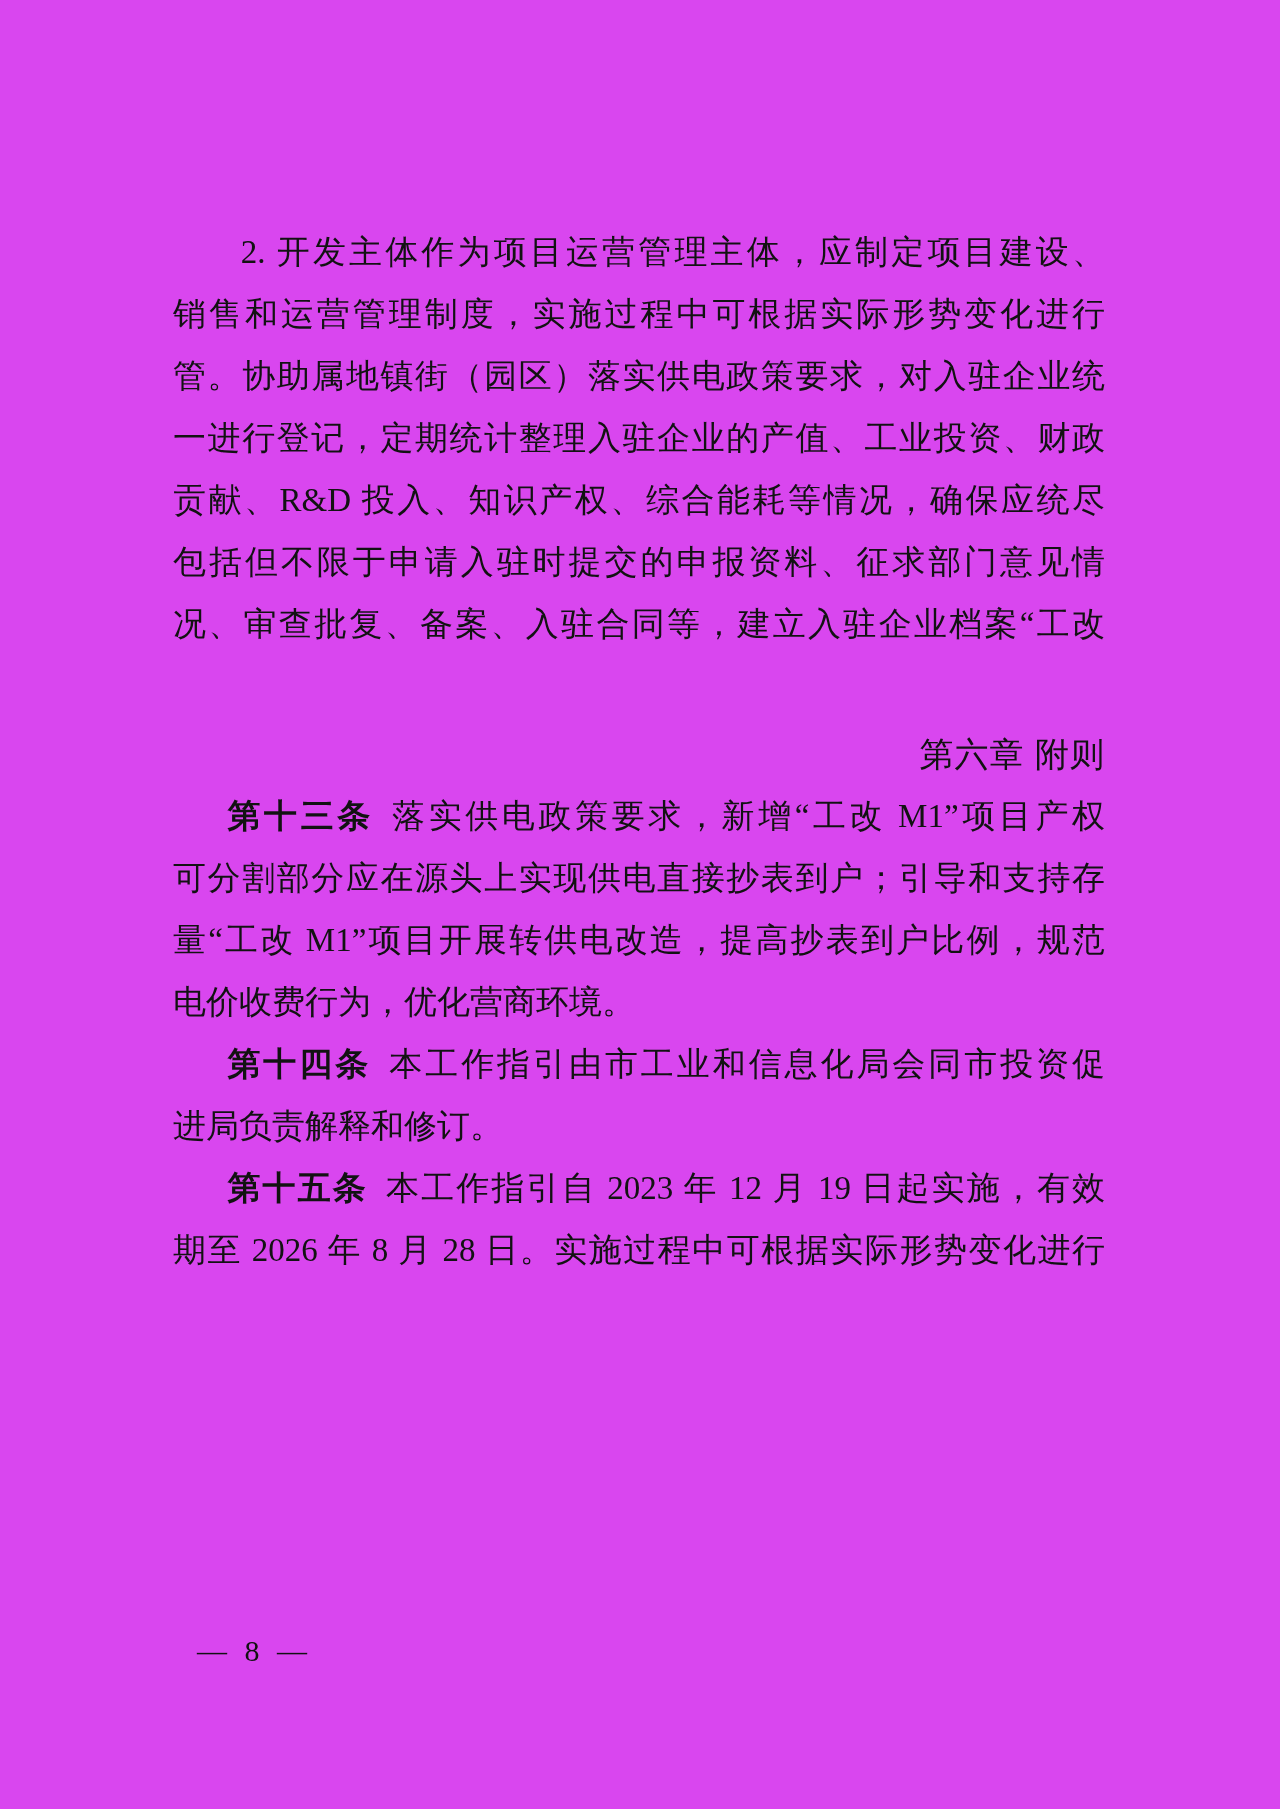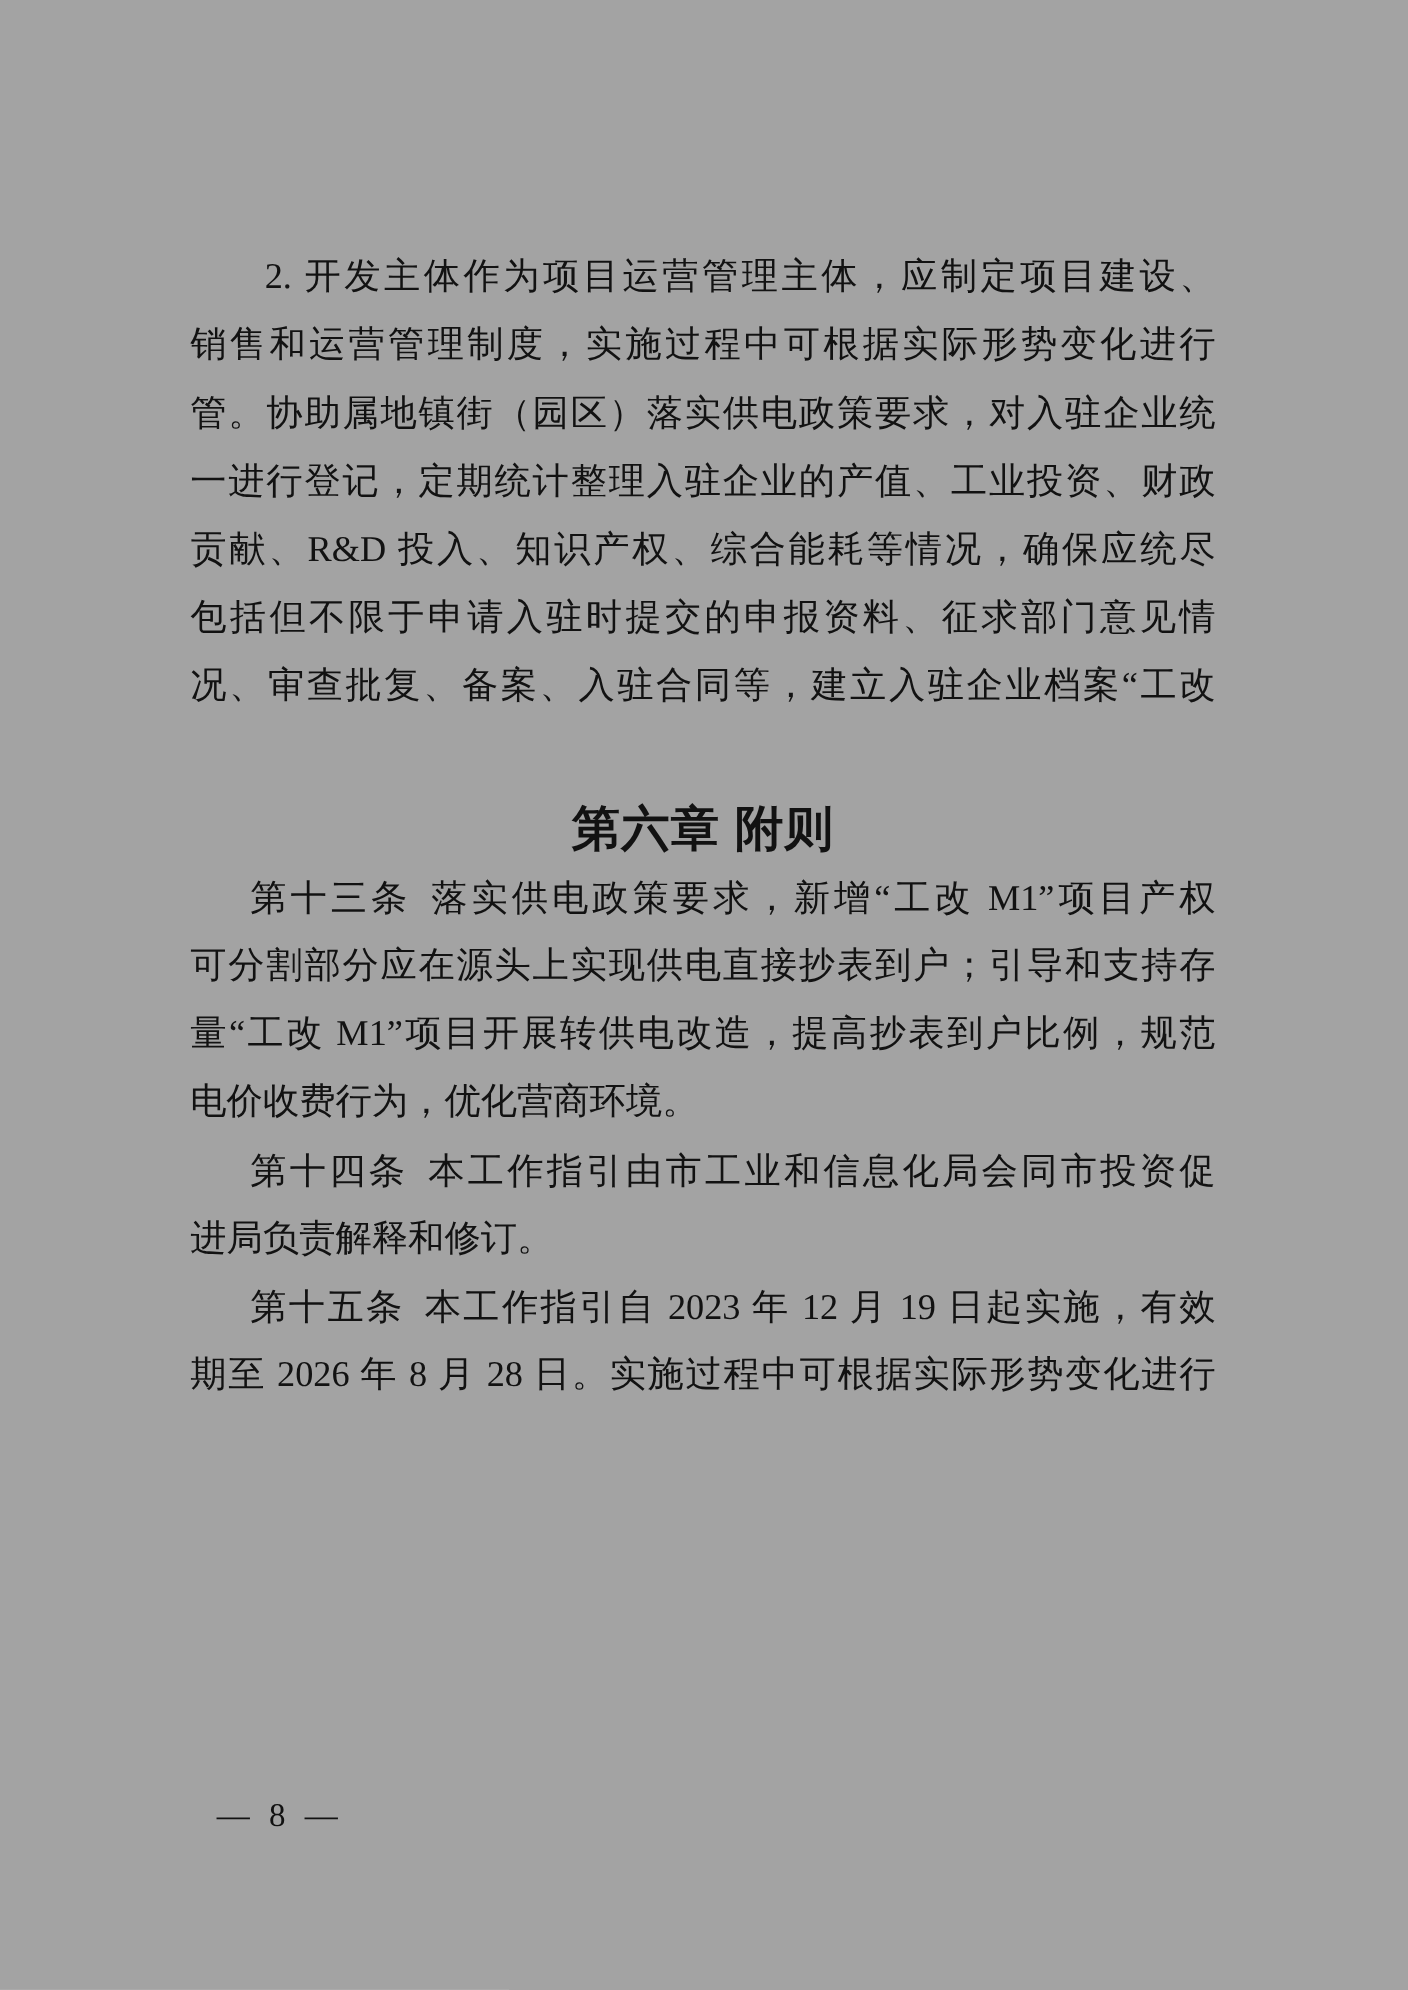--- a/index.html
+++ b/index.html
@@ -5,21 +5,21 @@
 <style>
   html, body {
     margin: 0;
     padding: 0;
     background: #e8e8e8;
   }
   .page {
     position: relative;
     width: 1280px;
     height: 1809px;
-    background: #a3a3a3;
+    background: #d946ef;
     font-family: "Liberation Serif", "DejaVu Serif", serif;
     color: #121212;
     overflow: hidden;
   }
   .content {
     position: absolute;
     left: 173px;
     top: 221px;
     width: 932px;
     font-size: 33px;
@@ -31,31 +31,31 @@
     overflow: hidden;
   }
   
   .fill {
     text-align: justify;
     text-align-last: justify;
   }
   .indent2 { text-indent: 2.05em; }
   .indent  { text-indent: 1.65em; }
   .term {
-    font-weight: normal;
+    font-weight: bold;
     font-family: "Liberation Sans", "DejaVu Sans", sans-serif;
     margin-right: 0.55em;
   }
   .chapter {
     margin: 68px 0 0 0;
     height: 62px;
     line-height: 62px;
-    font-size: 44px;
-    text-align: center;
-    font-weight: bold;
+    font-size: 34px;
+    text-align: right;
+    font-weight: normal;
     font-family: "Liberation Sans", "DejaVu Sans", sans-serif;
     letter-spacing: 1px;
   }
   .footer {
     position: absolute;
     left: 197px;
     top: 1634px;
     font-size: 30px;
     line-height: 34px;
     letter-spacing: 5px;

